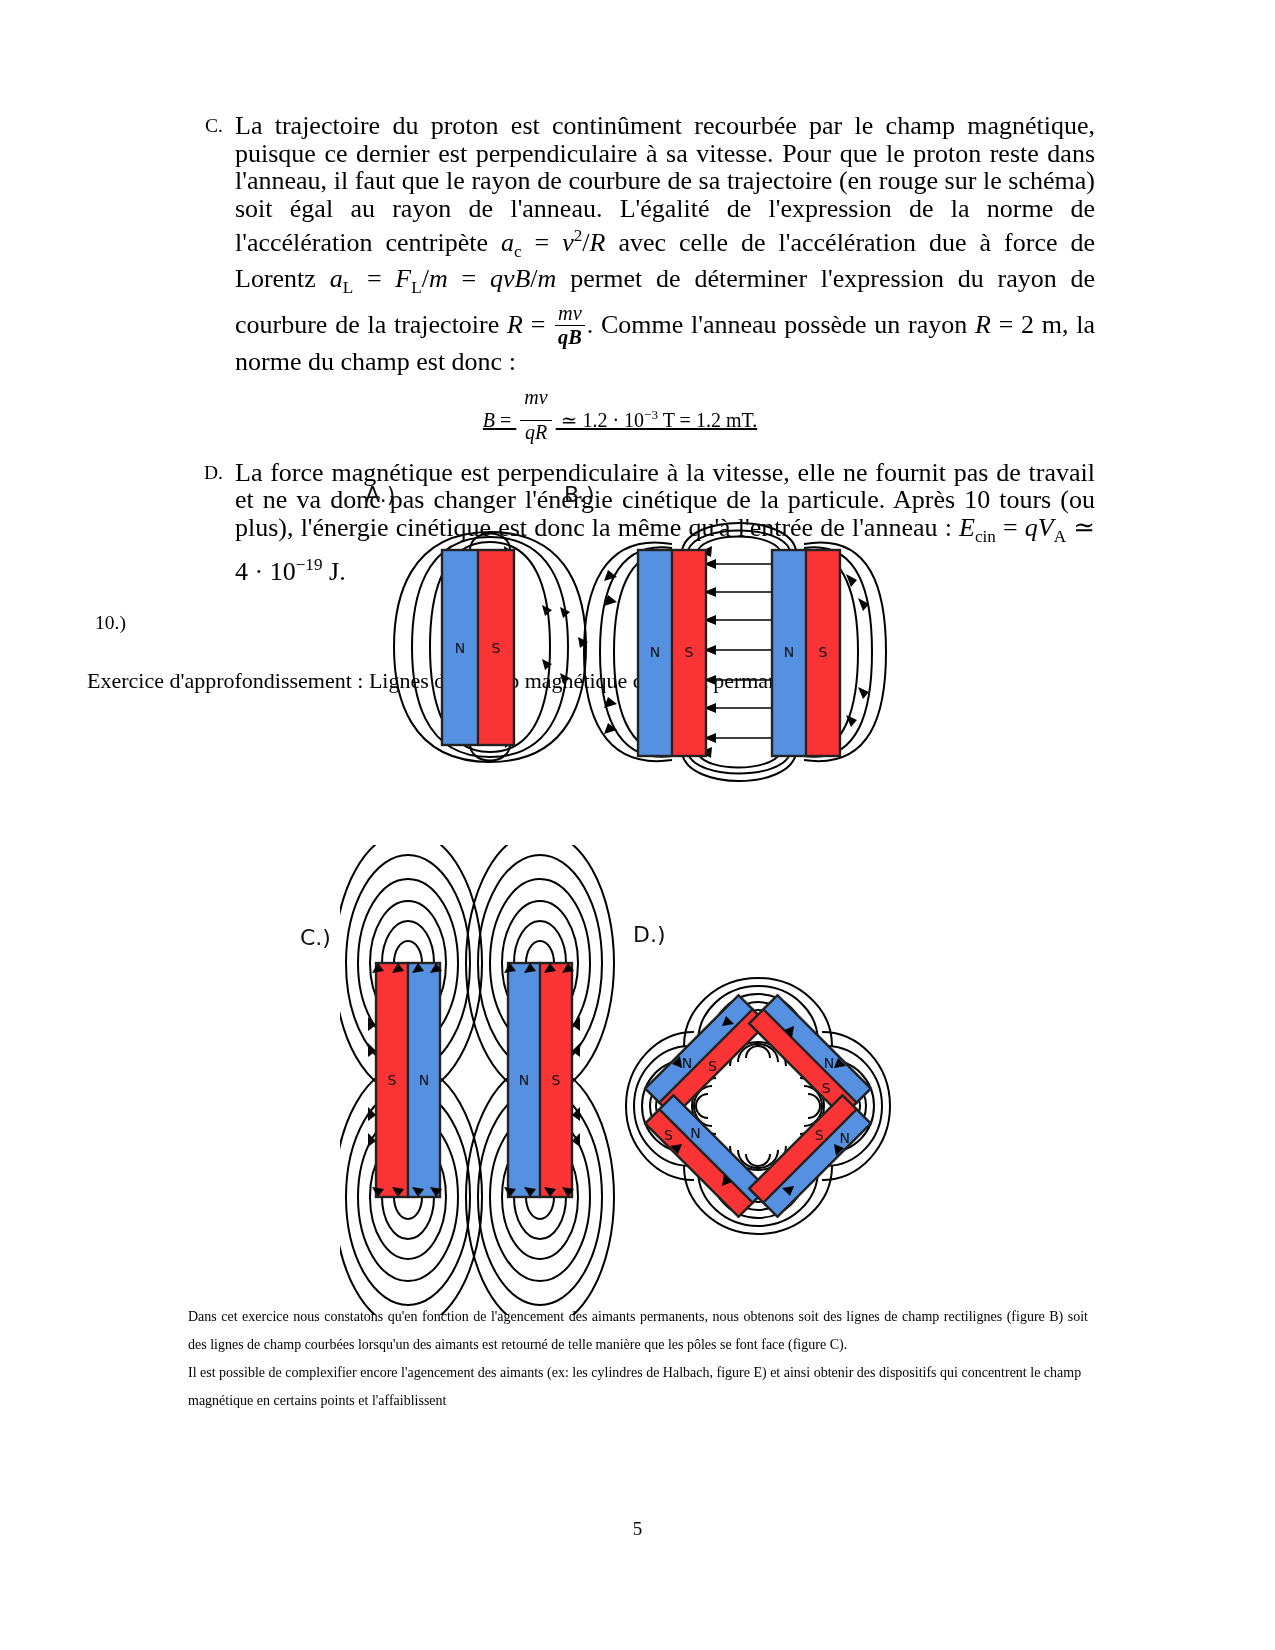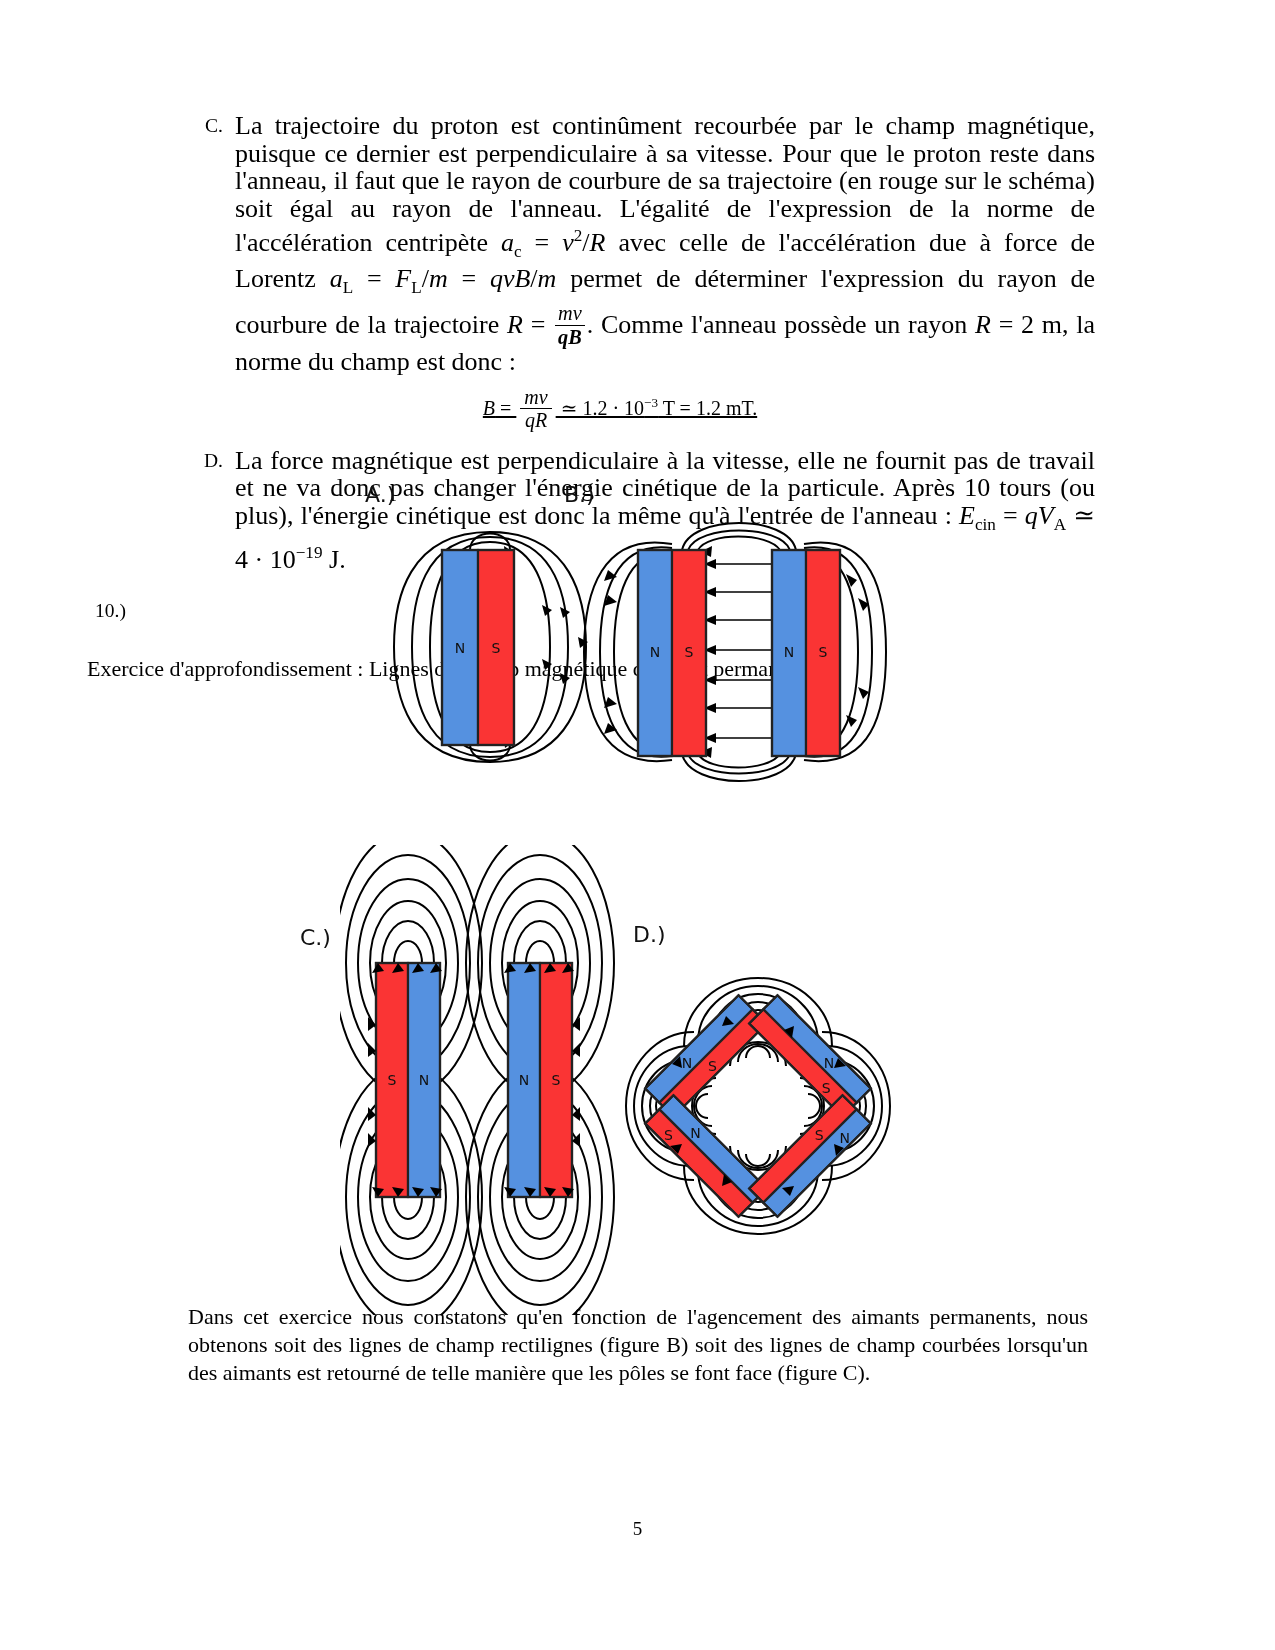--- a/index.html
+++ b/index.html
@@ -67,21 +67,21 @@
     font-weight: normal;
     font-size: 22px;
     line-height: 27.5px;
   }
 
   .tail-text {
     position: absolute;
     left: 188px;
     top: 1303px;
     width: 900px;
-    font-size: 22px;
+    font-size: 14px;
     line-height: 28px;
     text-align: justify;
   }
   .tail-text p { margin: 0; }
   .tail-text p.nojust { text-align: left; }
 
   .page-number {
     position: absolute;
     left: 0;
     top: 1518px;
@@ -104,21 +104,21 @@
   .frac .den { display: block; border-top: 1px solid #000; padding: 0 3px; font-weight: bold; }
   .bigfrac {
     display: inline-block;
     vertical-align: -0.62em;
     text-align: center;
     font-size: 1em;
     line-height: 1.1;
     margin: 0 4px;
   }
   .bigfrac .num { display: block; padding: 0 4px; }
-  .bigfrac .den { display: block; border-top: 1px solid #000; padding: 0 4px; }
+  .bigfrac .den { display: block; border-top: 1px solid #000; padding: 0 4px; margin-top: 12px; }
   sup.ex { font-size: 0.66em; vertical-align: super; }
   sub.sb { font-size: 0.66em; vertical-align: sub; font-style: normal;}
 
   
   .figures {
     position: absolute;
     left: 0;
     top: 470px;
     width: 1275px;
     height: 820px;
@@ -455,17 +455,18 @@
         <polygon points="84,196 80,206 72,198" fill="#000"></polygon>
         <polygon points="84,120 74,116 82,108" fill="#000"></polygon>
         <polygon points="124,78 128,68 136,76" fill="#000"></polygon>
       </g>
     </svg>
 
   </div>
 
   <div class="tail-text">
     <p>Dans cet exercice nous constatons qu'en fonction de l'agencement des aimants permanents, nous obtenons soit des lignes de champ rectilignes (figure B) soit des lignes de champ courbées lorsqu'un des aimants est retourné de telle manière que les pôles se font face (figure C).</p>
+    <p class="nojust">Il est possible de complexifier encore l'agencement des aimants (ex: les cylindres de Halbach, figure E) et ainsi obtenir des dispositifs qui concentrent le champ magnétique en certains points et l'affaiblissent</p>
   </div>
 
   <div class="page-number">5</div>
 
 </div>
 
 </body></html>

